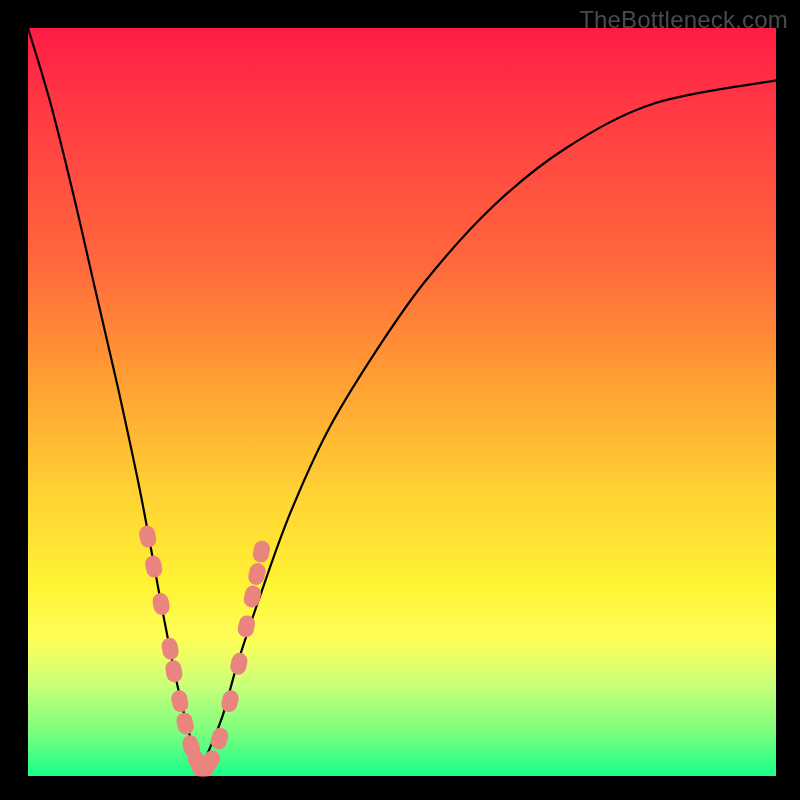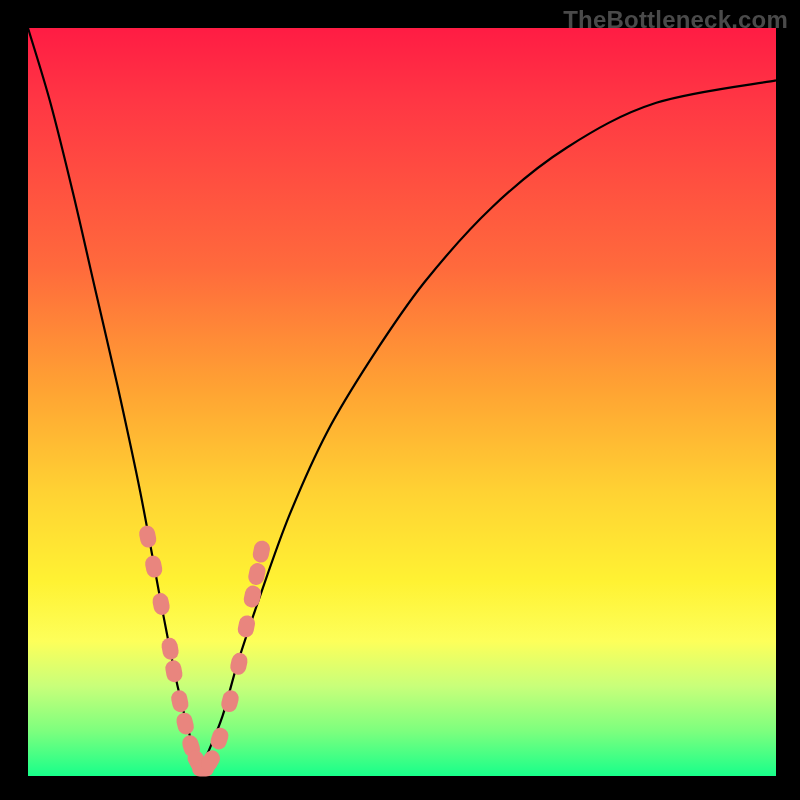--- a/index.html
+++ b/index.html
@@ -37,21 +37,21 @@
       #7dff7e 94%,
       #18ff8a 100%
     );
   }
   .watermark {
     position: absolute;
     top: 6px;
     right: 12px;
     color: #4a4a4a;
     font-size: 24px;
-    font-weight: 700;
+    font-weight: 400;
     letter-spacing: 0.2px;
     user-select: none;
   }
   svg.curve {
     position: absolute;
     left: 0;
     top: 0;
     width: 748px;
     height: 748px;
     overflow: visible;

